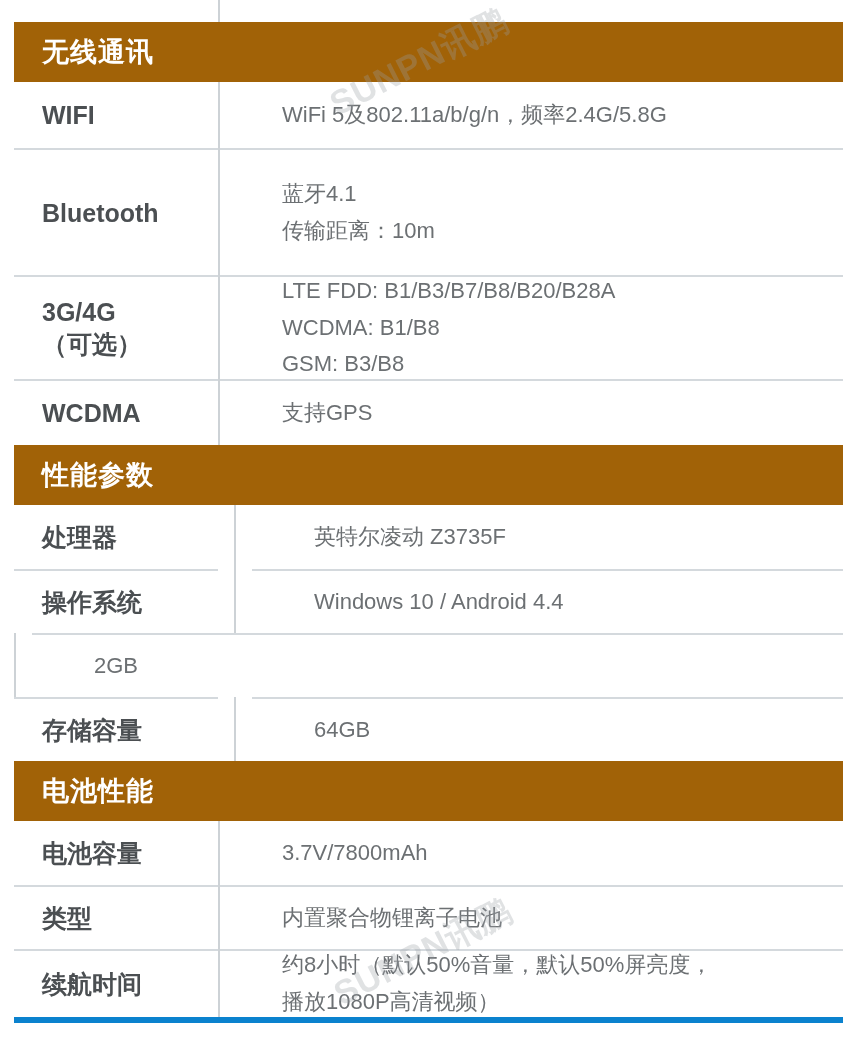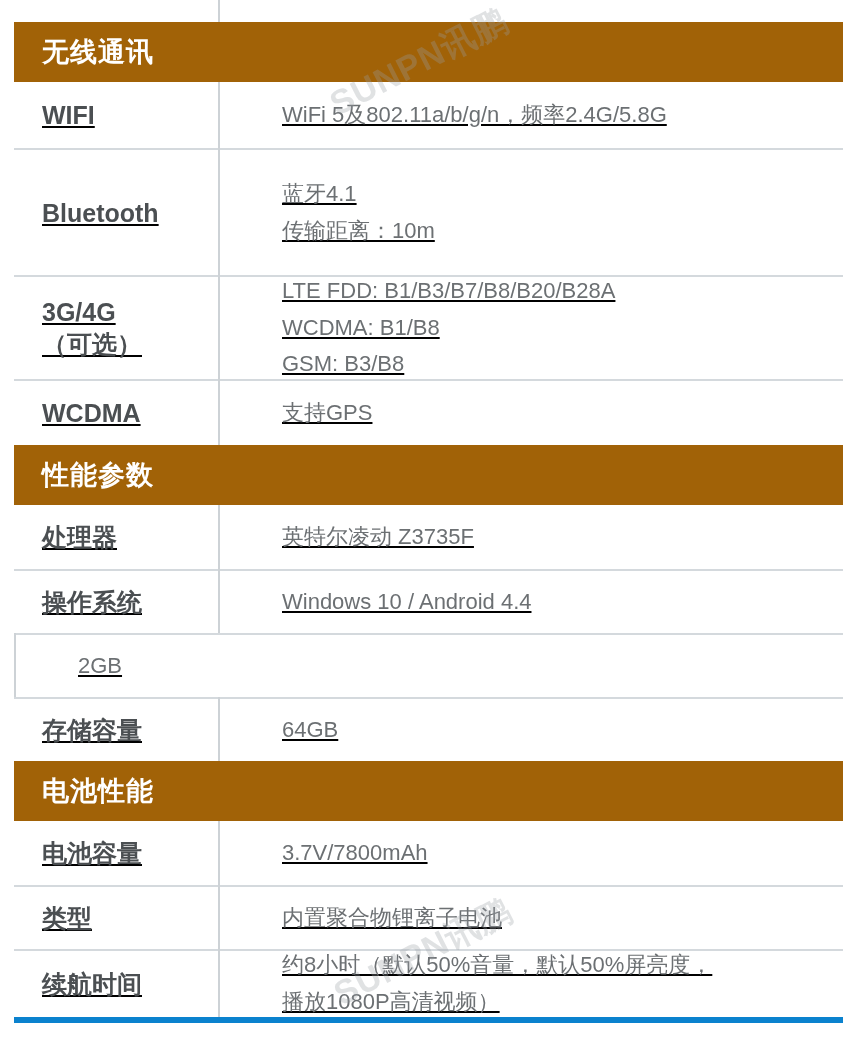--- a/index.html
+++ b/index.html
@@ -56,21 +56,20 @@
     line-height: 1;
   }
 
   
   .spec-table {
     width: 100%;
     border-collapse: collapse;
   }
   .spec-row {
     position: relative;
-    text-decoration: underline;
   }
   .spec-row + .spec-row .cell-label,
   .spec-row + .spec-row .cell-value {
     border-top: 2px solid #d4d9dd;
   }
   .spec-row {
     display: flex;
     align-items: stretch;
   }
   .cell-label {
@@ -110,21 +109,21 @@
   }
   .cell-label .line {
     display: block;
     white-space: nowrap;
   }
 
   
   .h-one   { height: 66px; }
   .h-two   { height: 127px; }
   .h-three { height: 104px; }
-  .h-perf  { height: 64px; }
+  .h-perf  { height: 64px; gap: 16px; }
   .h-batt  { height: 64px; }
   .h-last  { height: 68px; }
 
   
   .bottom-sliver {
     height: 6px;
     background: #0b82ce;
   }
 
   

